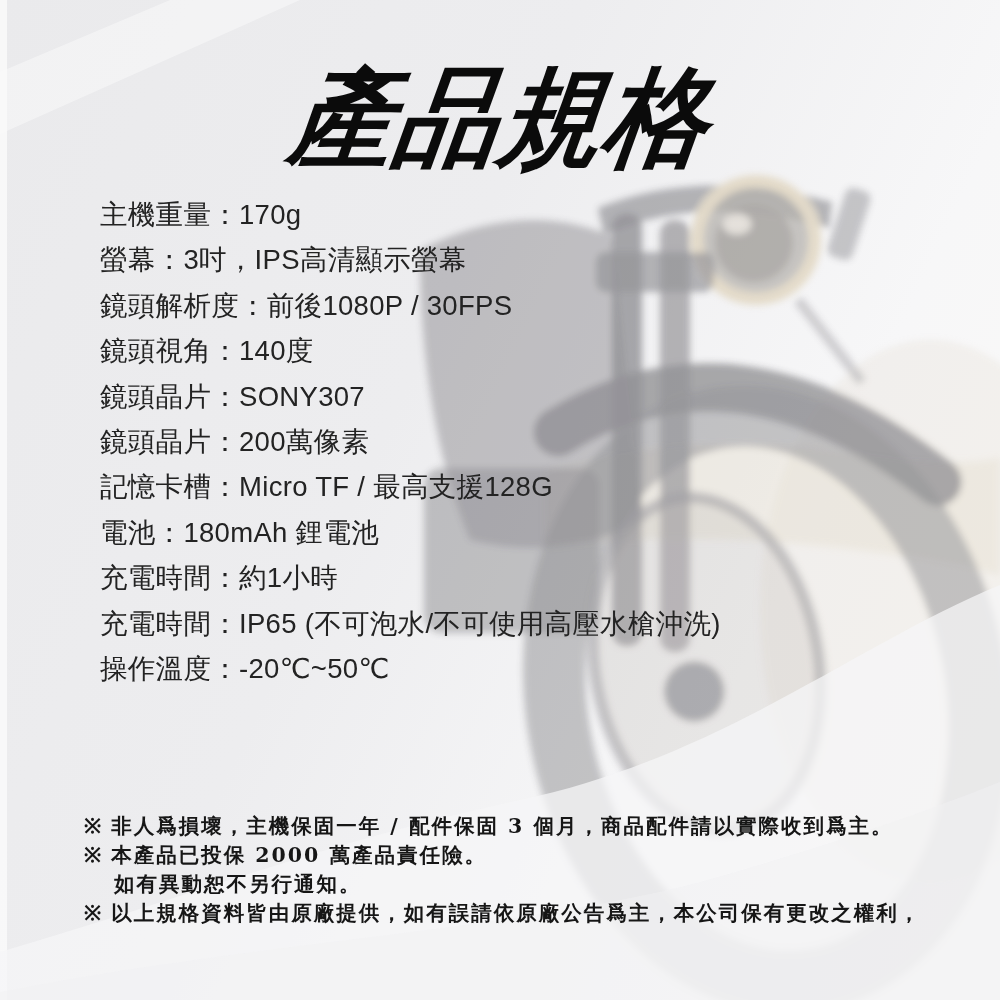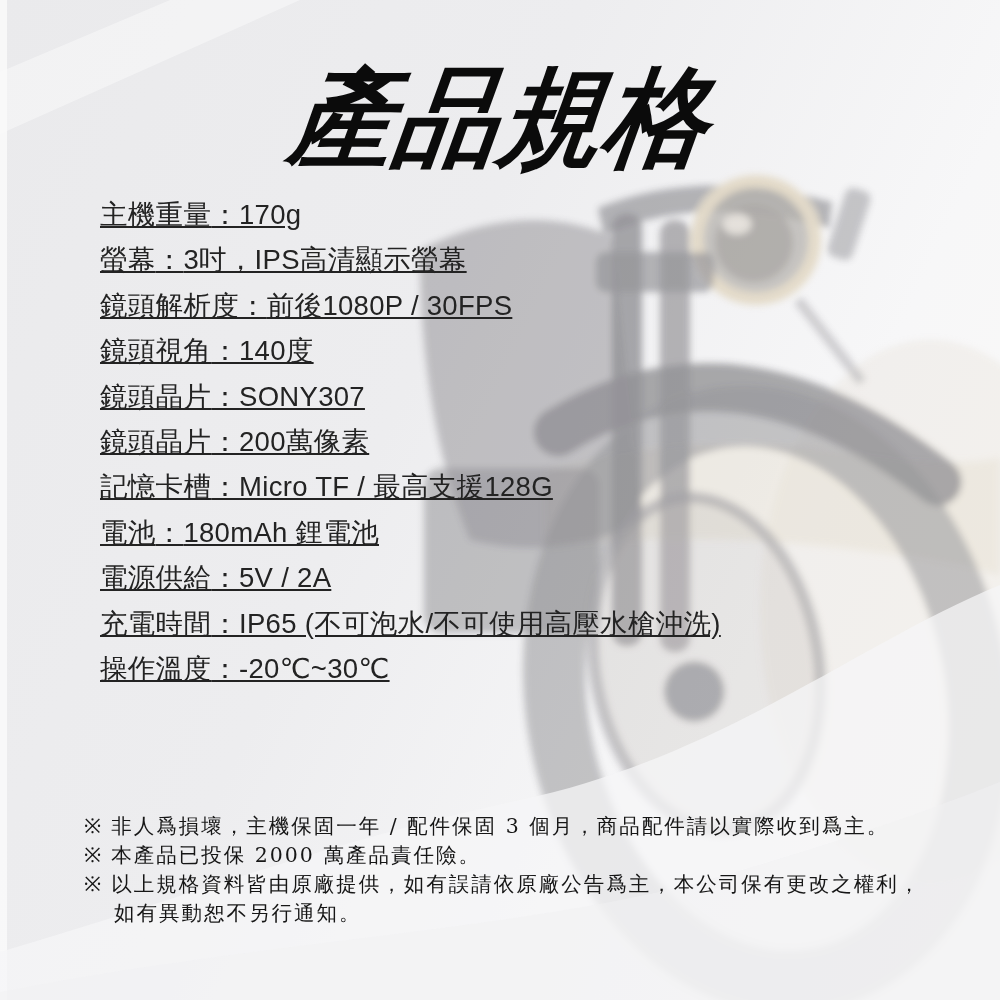--- a/index.html
+++ b/index.html
@@ -33,32 +33,31 @@
 
   .spec-list{
     position:absolute;top:192px;left:100px;width:860px;
   }
   .spec-row{
     font-size:27.5px;
     line-height:45.4px;
     color:#232323;
     white-space:nowrap;
     letter-spacing:0.3px;
-    text-decoration:underline;
   }
 
   .footnotes{
     position:absolute;top:812px;left:84px;width:860px;
     font-family:"DejaVu Serif","Liberation Serif",serif;
     font-size:20.5px;
     line-height:29px;
     color:#161616;
     letter-spacing:2px;
   }
-  .note-row{white-space:nowrap;}
+  .note-row{white-space:nowrap;font-weight:bold;}
   .note-row .marker{margin-right:8px;}
   .note-cont{padding-left:30px;}
 </style>
 </head>
 <body>
 
 <div id="page">
 
   <svg id="bg-art" width="1000" height="1000" viewBox="0 0 1000 1000" aria-hidden="true">
     <defs>
@@ -113,26 +112,26 @@
 
     <div class="spec-list">
       <div class="spec-row"><span>主機重量</span><span>：</span><span>170g</span></div>
       <div class="spec-row"><span>螢幕</span><span>：</span><span>3吋，IPS高清顯示螢幕</span></div>
       <div class="spec-row"><span>鏡頭解析度</span><span>：</span><span>前後1080P / 30FPS</span></div>
       <div class="spec-row"><span>鏡頭視角</span><span>：</span><span>140度</span></div>
       <div class="spec-row"><span>鏡頭晶片</span><span>：</span><span>SONY307</span></div>
       <div class="spec-row"><span>鏡頭晶片</span><span>：</span><span>200萬像素</span></div>
       <div class="spec-row"><span>記憶卡槽</span><span>：</span><span>Micro TF / 最高支援128G</span></div>
       <div class="spec-row"><span>電池</span><span>：</span><span>180mAh 鋰電池</span></div>
-      <div class="spec-row"><span>電源供給</span><span>：</span><span>5V / 2A</span></div>
+      <div class="spec-row"><span>充電時間</span><span>：</span><span>約1小時</span></div>
       <div class="spec-row"><span>充電時間</span><span>：</span><span>IP65 (不可泡水/不可使用高壓水槍沖洗)</span></div>
-      <div class="spec-row"><span>操作溫度</span><span>：</span><span>-20℃~30℃</span></div>
+      <div class="spec-row"><span>操作溫度</span><span>：</span><span>-20℃~50℃</span></div>
     </div>
 
     <div class="footnotes">
       <div class="note-row"><span class="marker">※</span><span>非人爲損壞，主機保固一年 / 配件保固 3 個月，商品配件請以實際收到爲主。</span></div>
       <div class="note-row"><span class="marker">※</span><span>本產品已投保 2000 萬產品責任險。</span></div>
+      <div class="note-row note-cont"><span>如有異動恕不另行通知。</span></div>
       <div class="note-row"><span class="marker">※</span><span>以上規格資料皆由原廠提供，如有誤請依原廠公告爲主，本公司保有更改之權利，</span></div>
-      <div class="note-row note-cont"><span>如有異動恕不另行通知。</span></div>
     </div>
 
   </div>
 </div>
 
 </body></html>

